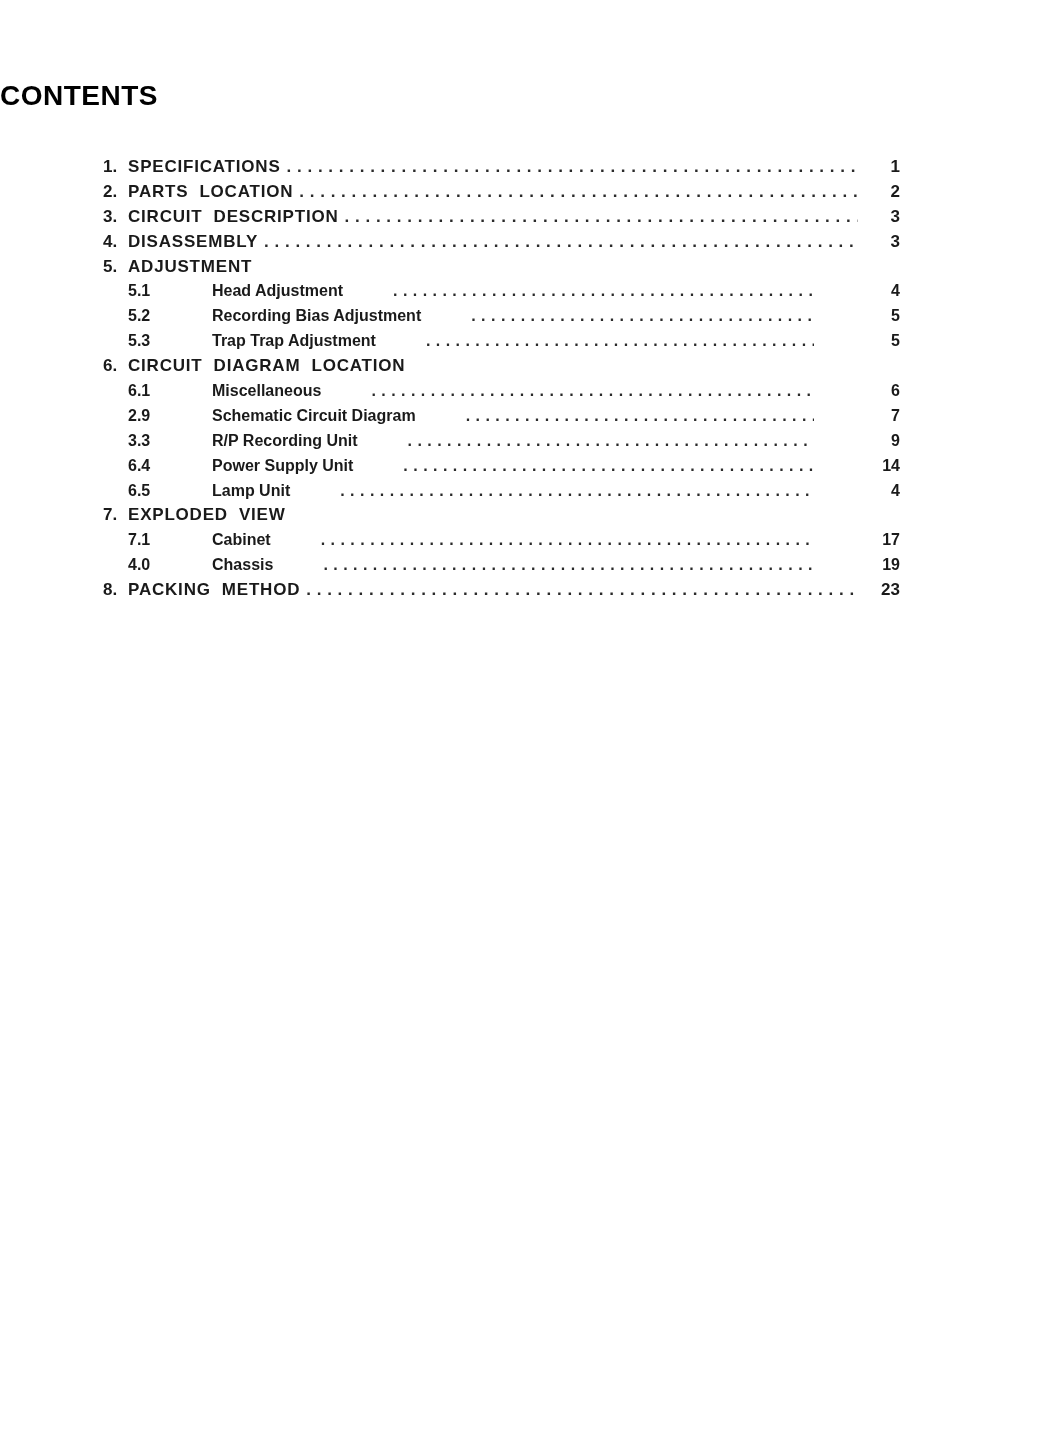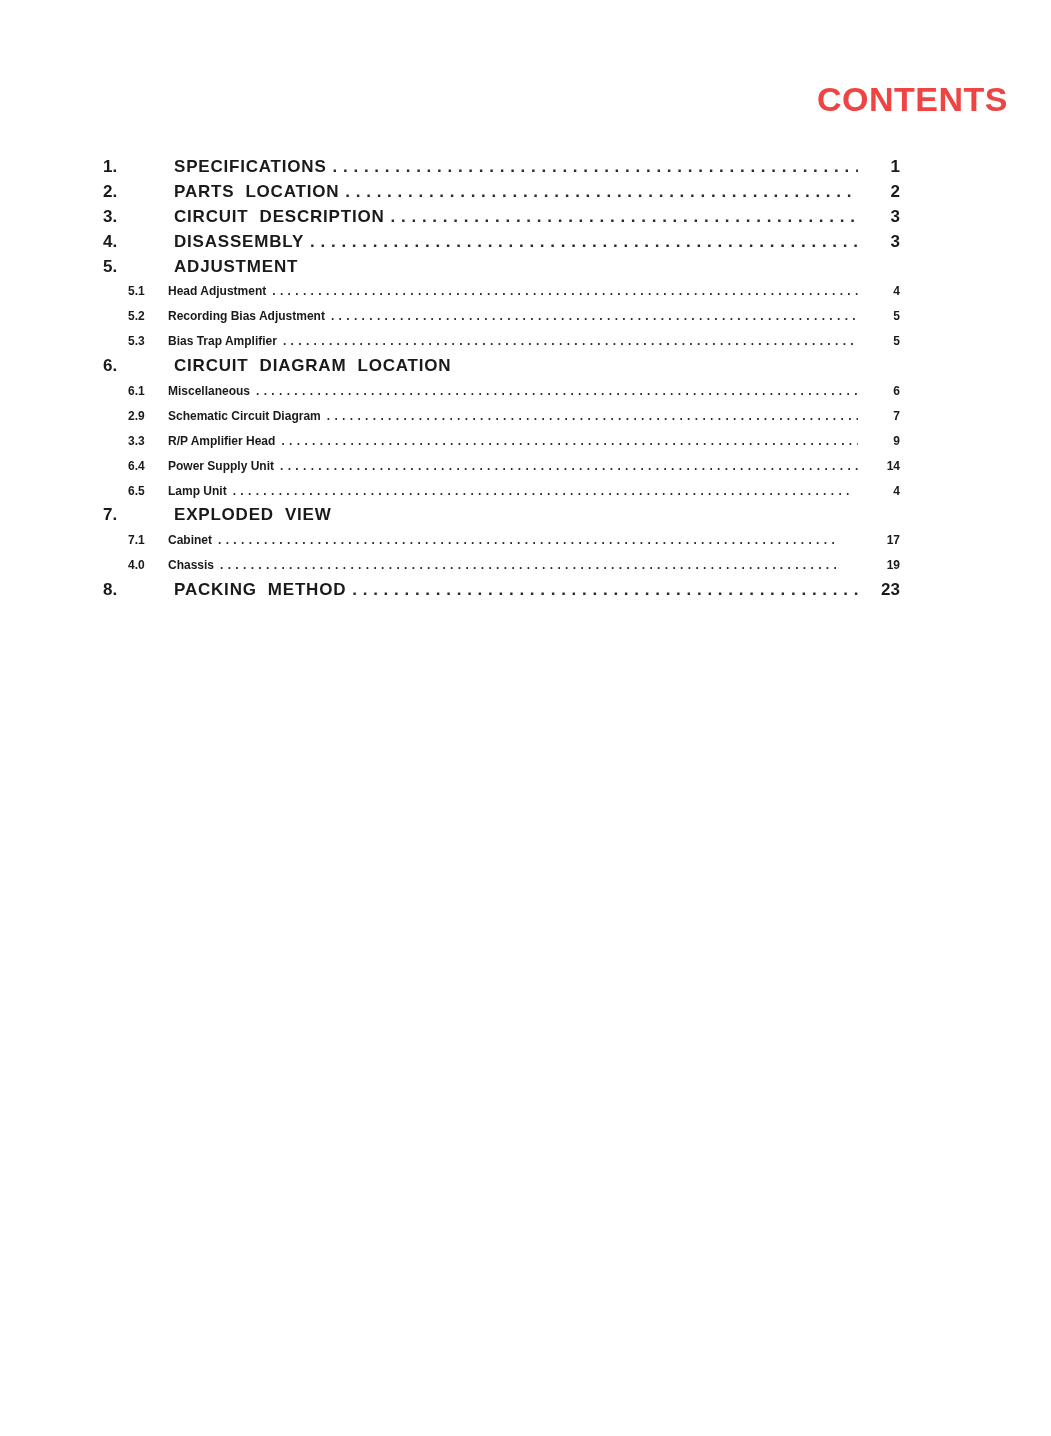--- a/index.html
+++ b/index.html
@@ -1,24 +1,24 @@
 <!DOCTYPE html>
 <html><head>
 <meta charset="utf-8">
 <style>
   html, body { margin: 0; padding: 0; background: #ffffff; }
   body { width: 1051px; height: 1436px; position: relative; overflow: hidden;
          font-family: "Liberation Sans", "DejaVu Sans", sans-serif; color: #1a1a1a; }
-  .title { position: absolute; top: 80px; left: 0; width: 1008px; text-align: right;
-           font-size: 34px; font-weight: bold; letter-spacing: 0.5px; color: #ef4444; }
+  .title { position: absolute; top: 80px; left: 0; width: 1008px; text-align: left;
+           font-size: 28px; font-weight: bold; letter-spacing: 0.5px; color: #000000; }
   .toc { position: absolute; top: 155px; left: 103px; width: 797px; }
   .row { position: relative; height: 24.9px; line-height: 24.9px; font-size: 17px;
          font-weight: bold; display: flex; align-items: baseline; white-space: nowrap; }
-  .row.sub { padding-left: 25px; font-size: 12px; }
-  .row.top .label { letter-spacing: 0.8px; margin-left: 46px; }
+  .row.sub { padding-left: 25px; font-size: 16px; gap: 44px; }
+  .row.top .label { letter-spacing: 0.8px; }
   .num { display: inline-block; }
   .row.sub .num { width: 40px; }
   .row.top .num { width: 25px; }
   .label { display: inline-block; }
   .leader { flex: 1; overflow: hidden; margin: 0 18px 0 6px; color: #2a2a2a;
             letter-spacing: 5.6px; font-weight: bold; }
   .leader::before { content: ". . . . . . . . . . . . . . . . . . . . . . . . . . . . . . . . . . . . . . . . . . . . . . . . . . . . . . . . . . . . . . . . . . . . . . . . . . . . . . . . ."; letter-spacing: 0; word-spacing: 1px; }
   .row.noleader .leader { visibility: hidden; }
   .page { width: 24px; text-align: right; }
 </style>
@@ -65,21 +65,21 @@
     <span class="page">4</span>
   </div>
   <div class="row sub">
     <span class="num">5.2</span>
     <span class="label">Recording Bias Adjustment</span>
     <span class="leader"></span>
     <span class="page">5</span>
   </div>
   <div class="row sub">
     <span class="num">5.3</span>
-    <span class="label">Bias Trap Amplifier</span>
+    <span class="label">Trap Trap Adjustment</span>
     <span class="leader"></span>
     <span class="page">5</span>
   </div>
   <div class="row top noleader">
     <span class="num">6.</span>
     <span class="label" style="white-space:pre">CIRCUIT  DIAGRAM  LOCATION</span>
     <span class="leader"></span>
     <span class="page"></span>
   </div>
   <div class="row sub">
@@ -89,21 +89,21 @@
     <span class="page">6</span>
   </div>
   <div class="row sub">
     <span class="num">2.9</span>
     <span class="label">Schematic Circuit Diagram</span>
     <span class="leader"></span>
     <span class="page">7</span>
   </div>
   <div class="row sub">
     <span class="num">3.3</span>
-    <span class="label">R/P Amplifier Head</span>
+    <span class="label">R/P Recording Unit</span>
     <span class="leader"></span>
     <span class="page">9</span>
   </div>
   <div class="row sub">
     <span class="num">6.4</span>
     <span class="label">Power Supply Unit</span>
     <span class="leader"></span>
     <span class="page">14</span>
   </div>
   <div class="row sub">

